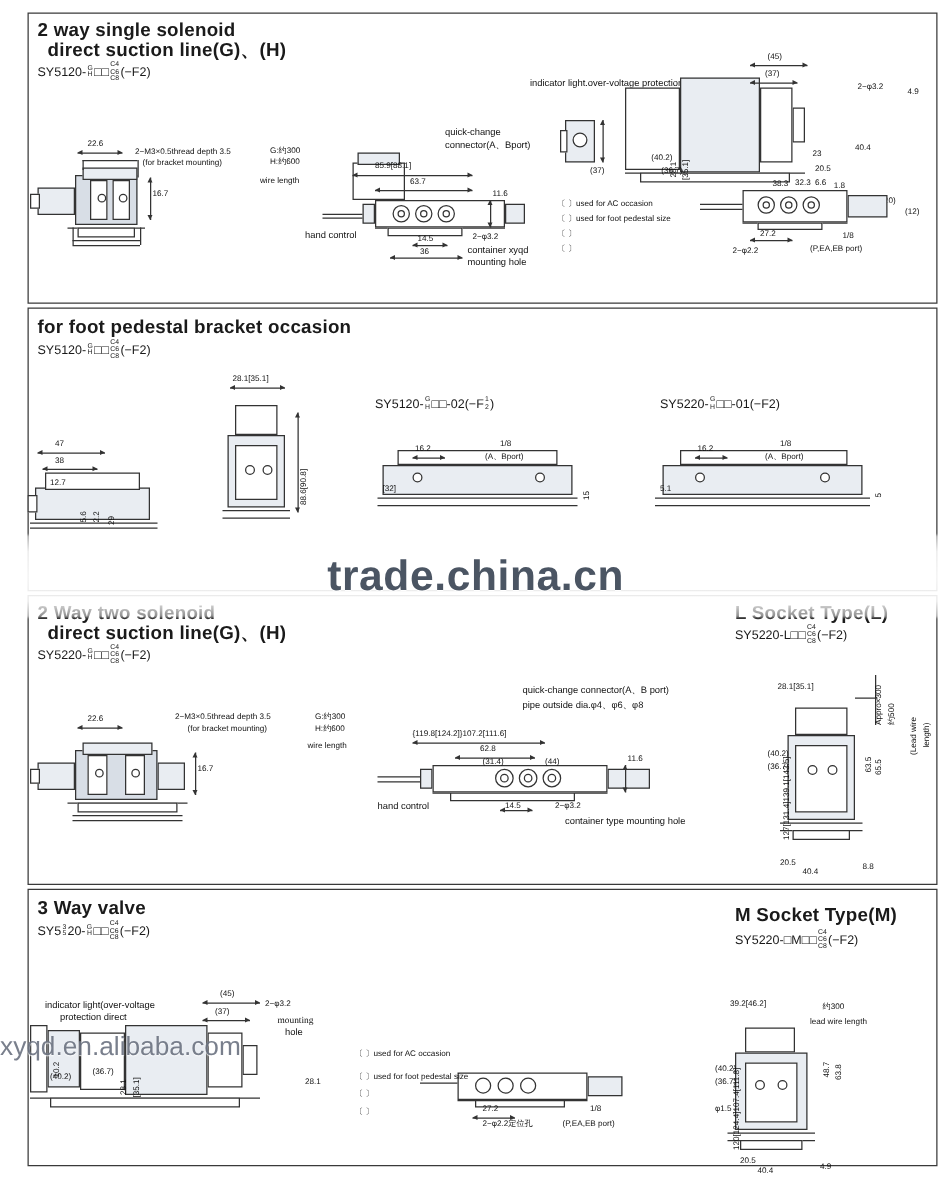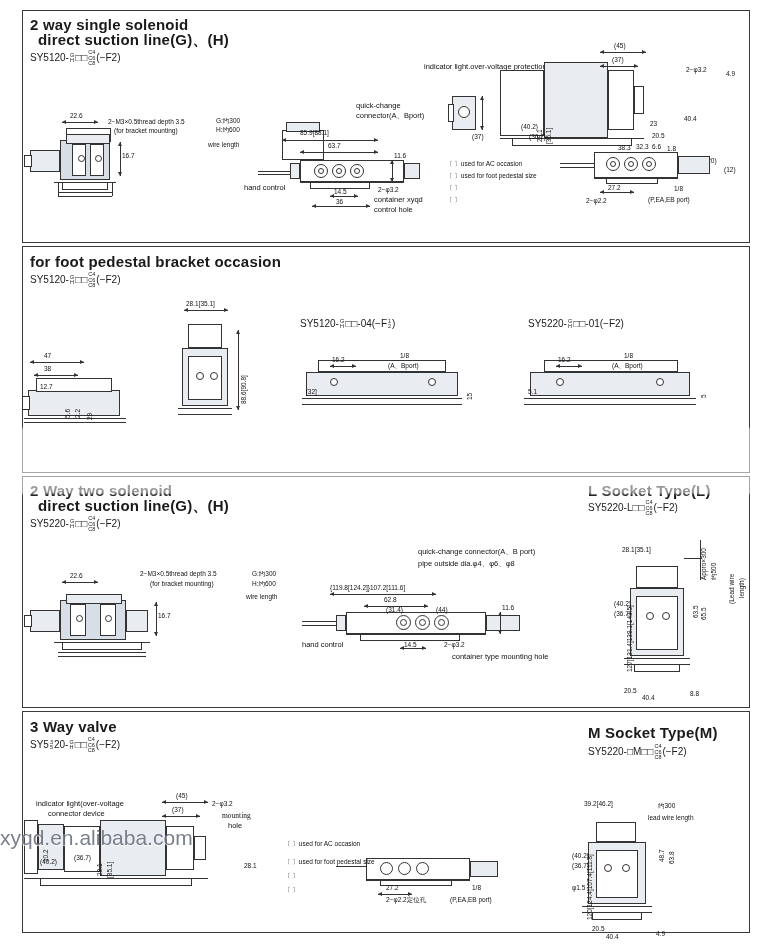--- a/index.html
+++ b/index.html
@@ -210,21 +210,21 @@
     <div class="lbl" style="left:378px;top:186px;">2−φ3.2</div>
   </div>
 
   <div class="lbl" style="left:216px;top:117px;">G:约300</div>
   <div class="lbl" style="left:216px;top:126px;">H:约600</div>
   <div class="lbl" style="left:208px;top:141px;">wire length</div>
   <div class="lbl md" style="left:244px;top:184px;">hand control</div>
   <div class="lbl md" style="left:356px;top:102px;">quick-change</div>
   <div class="lbl md" style="left:356px;top:112px;">connector(A、Bport)</div>
   <div class="lbl md" style="left:374px;top:196px;">container xyqd</div>
-  <div class="lbl md" style="left:374px;top:206px;">control hole</div>
+  <div class="lbl md" style="left:374px;top:206px;">mounting hole</div>
   <div class="lbl md" style="left:424px;top:63px;">indicator light.over-voltage protection device</div>
 
   <div>
     <div class="box f" style="left:452px;top:96px;width:24px;height:34px;"></div>
     <div class="box" style="left:448px;top:104px;width:6px;height:18px;"></div>
     <div class="circ" style="left:458px;top:106px;width:12px;height:12px;"></div>
     <div class="dimarrowv" style="left:482px;top:96px;height:34px;"></div>
     <div class="lbl" style="left:472px;top:133px;">(37)</div>
   </div>
 
@@ -282,21 +282,21 @@
   <div class="lbl" style="left:446px;top:196px;">〔 〕</div>
 
   <div class="panel" style="left:22px;top:246px;width:728px;height:227px;"></div>
 
   <div class="sec-title" style="left:30px;top:253px;">for foot pedestal bracket occasion</div>
   <div class="code" style="left:30px;top:272px;">
     <span>SY5120-</span><span class="stk"><span>G</span><br><span>H</span></span><span>□</span><span>□</span><span class="stk"><span>C4</span><br><span>C6</span><br><span>C8</span></span><span>(−F2)</span>
   </div>
 
   <div class="code" style="left:300px;top:318px;">
-    <span>SY5120-</span><span class="stk"><span>G</span><br><span>H</span></span><span>□</span><span>□</span><span>-04(−F</span><span class="stk"><span>1</span><br><span>2</span></span>)
+    <span>SY5120-</span><span class="stk"><span>G</span><br><span>H</span></span><span>□</span><span>□</span><span>-02(−F</span><span class="stk"><span>1</span><br><span>2</span></span>)
   </div>
   <div class="code" style="left:528px;top:318px;">
     <span>SY5220-</span><span class="stk"><span>G</span><br><span>H</span></span><span>□</span><span>□</span><span>-01(−F2)</span>
   </div>
 
   <div>
     <div class="box f" style="left:28px;top:390px;width:92px;height:26px;"></div>
     <div class="box" style="left:36px;top:378px;width:76px;height:14px;"></div>
     <div class="box" style="left:22px;top:396px;width:8px;height:14px;"></div>
     <div class="ln h" style="left:24px;top:418px;width:102px;"></div>
@@ -458,21 +458,21 @@
   <div class="code" style="left:30px;top:737px;">
     <span>SY5</span><span class="stk"><span>3</span><br><span>5</span></span><span>20-</span><span class="stk"><span>G</span><br><span>H</span></span><span>□</span><span>□</span><span class="stk"><span>C4</span><br><span>C6</span><br><span>C8</span></span><span>(−F2)</span>
   </div>
 
   <div class="sec-title" style="left:588px;top:724px;">M Socket Type(M)</div>
   <div class="code" style="left:588px;top:744px;">
     <span>SY5220-</span><span>□</span><span>M</span><span>□</span><span>□</span><span class="stk"><span>C4</span><br><span>C6</span><br><span>C8</span></span><span>(−F2)</span>
   </div>
 
   <div class="lbl md" style="left:36px;top:800px;">indicator light(over-voltage</div>
-  <div class="lbl md" style="left:48px;top:810px;">connector device</div>
+  <div class="lbl md" style="left:48px;top:810px;">protection direct</div>
 
   <div>
     <div class="box" style="left:24px;top:820px;width:14px;height:54px;"></div>
     <div class="box f" style="left:38px;top:824px;width:26px;height:46px;"></div>
     <div class="box" style="left:64px;top:826px;width:36px;height:46px;"></div>
     <div class="box f" style="left:100px;top:820px;width:66px;height:56px;"></div>
     <div class="box" style="left:166px;top:826px;width:28px;height:44px;"></div>
     <div class="box" style="left:194px;top:836px;width:12px;height:24px;"></div>
     <div class="ln h" style="left:24px;top:878px;width:184px;"></div>
     <div class="box" style="left:40px;top:878px;width:152px;height:8px;"></div>
@@ -529,17 +529,18 @@
     <div class="lbl" style="left:572px;top:852px;">(40.2)</div>
     <div class="lbl" style="left:572px;top:862px;">(36.7)</div>
     <div class="lbl vert" style="left:586px;top:920px;">120[124.4]107.4[111.8]</div>
     <div class="lbl" style="left:572px;top:884px;">φ1.5</div>
     <div class="lbl" style="left:592px;top:925px;">20.5</div>
     <div class="lbl" style="left:606px;top:933px;">40.4</div>
     <div class="lbl" style="left:656px;top:930px;">4.9</div>
   </div>
 
   <div class="blur-strip" style="left:0;top:428px;width:761px;height:66px;"></div>
+  <div class="wm-main">trade.china.cn</div>
   <div class="wm-mid">
       <span>xyqd.en.alibaba.com</span>
     </div>
 
 </div>
 
 </body></html>

